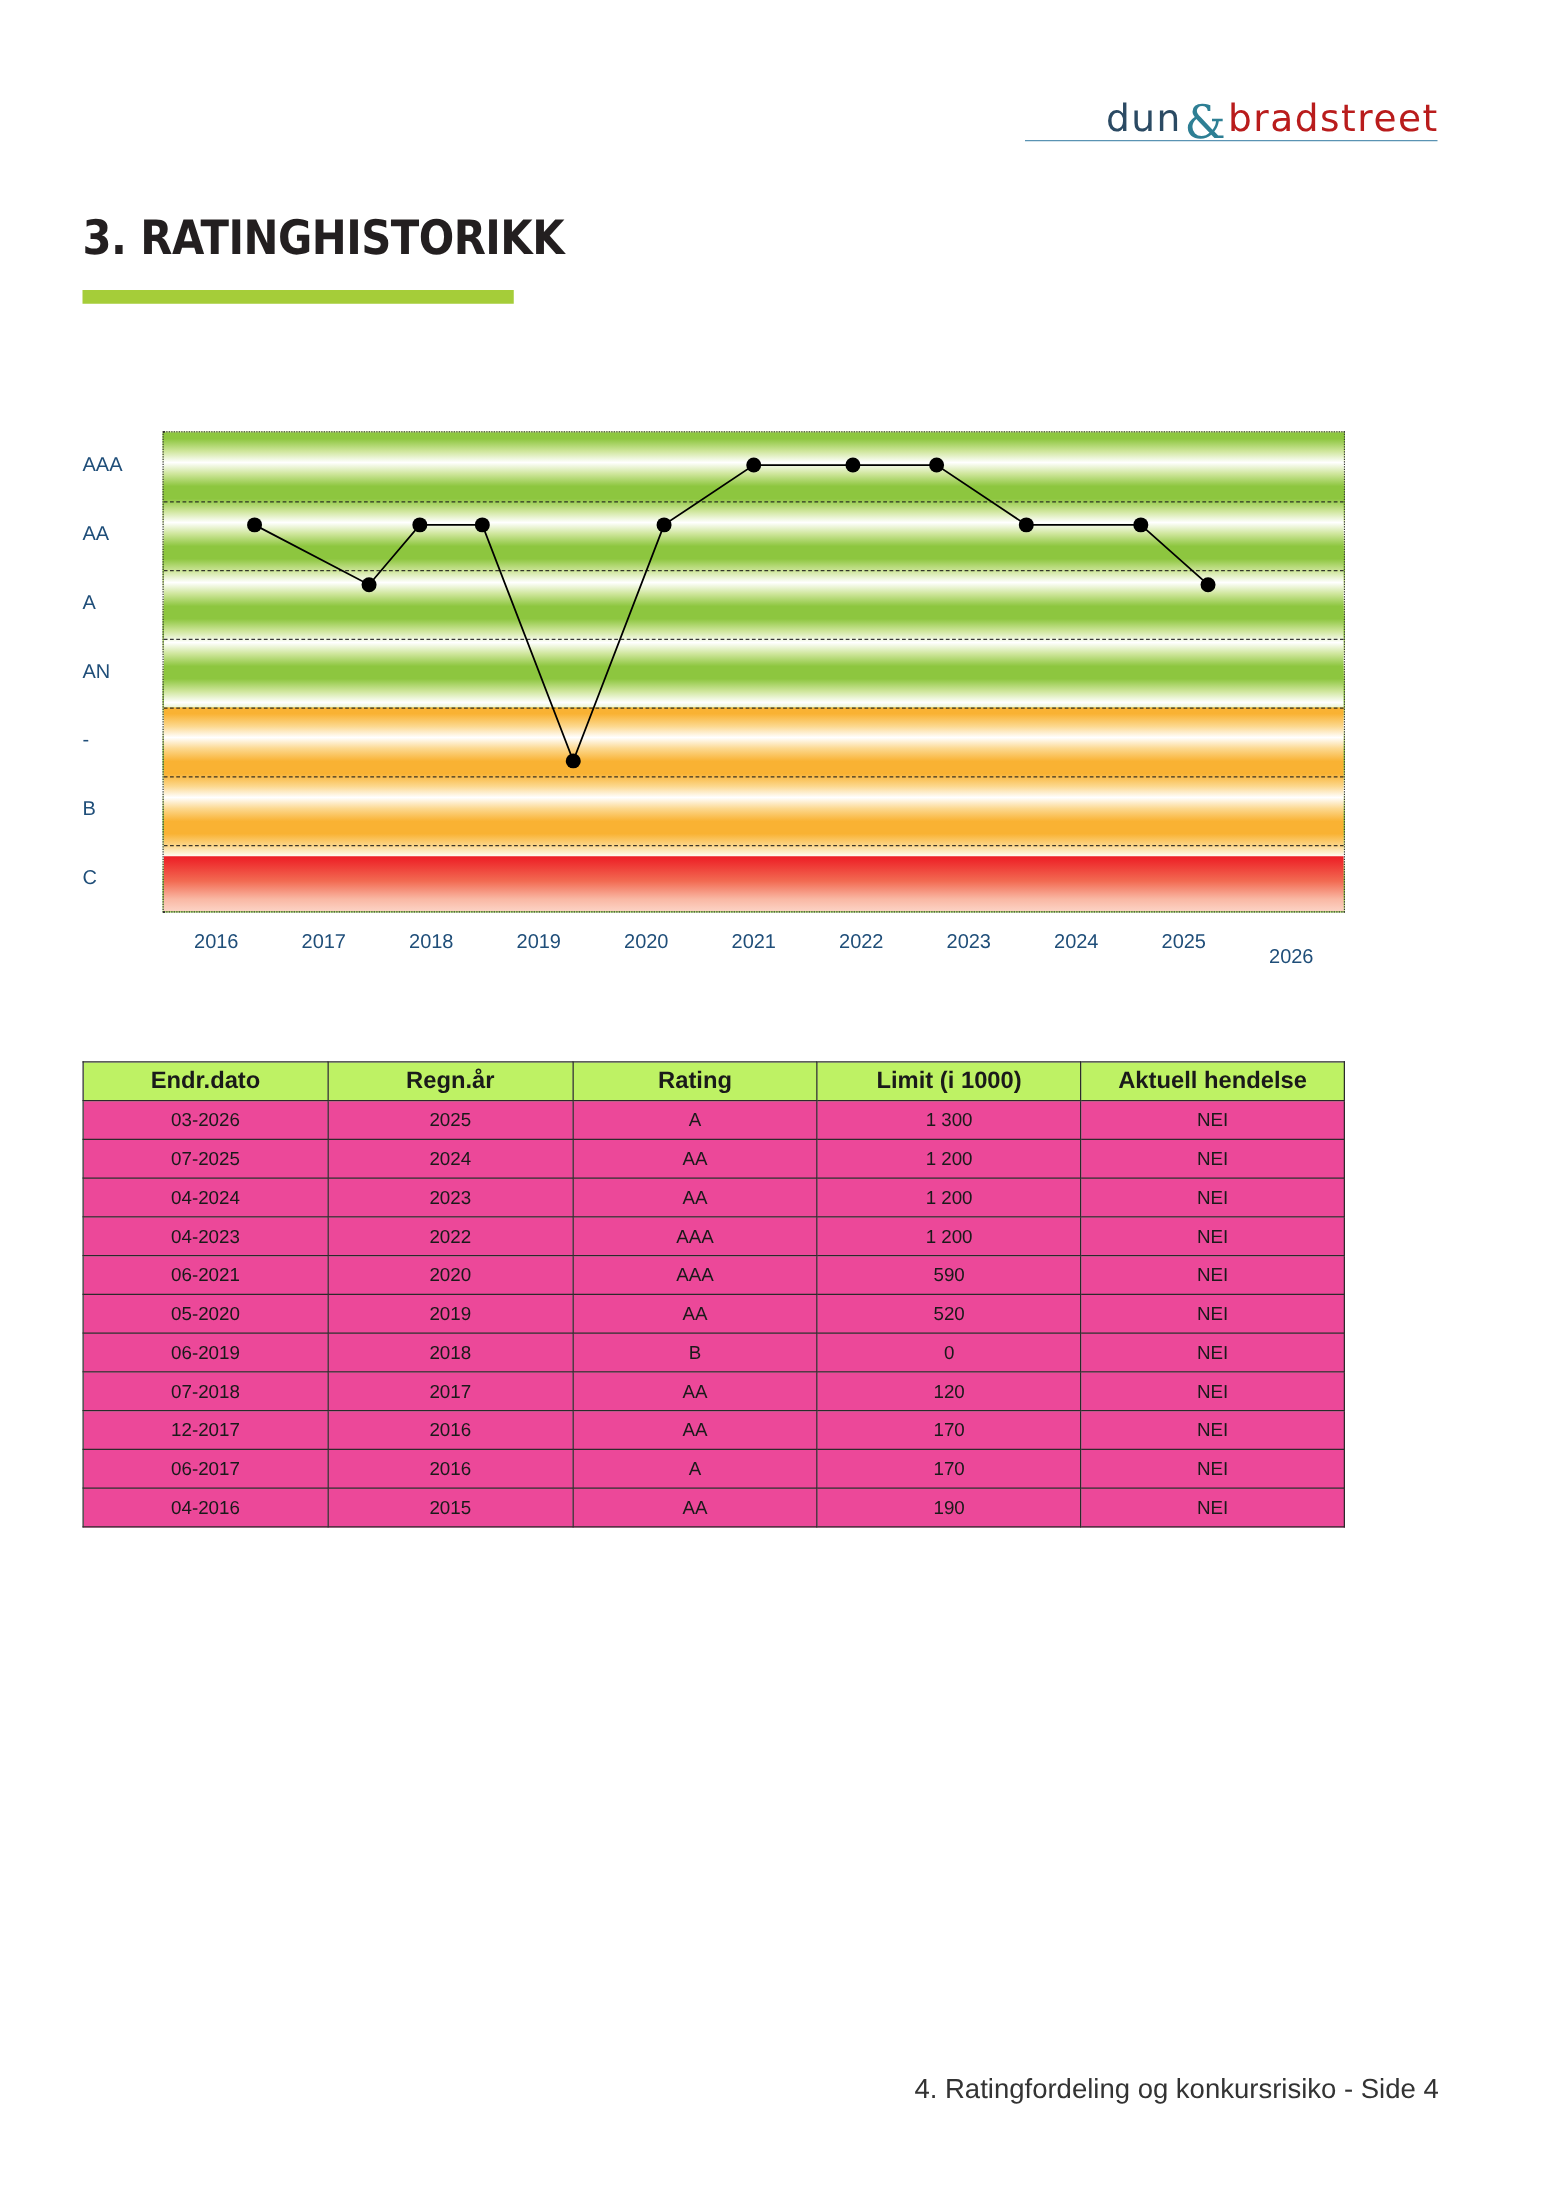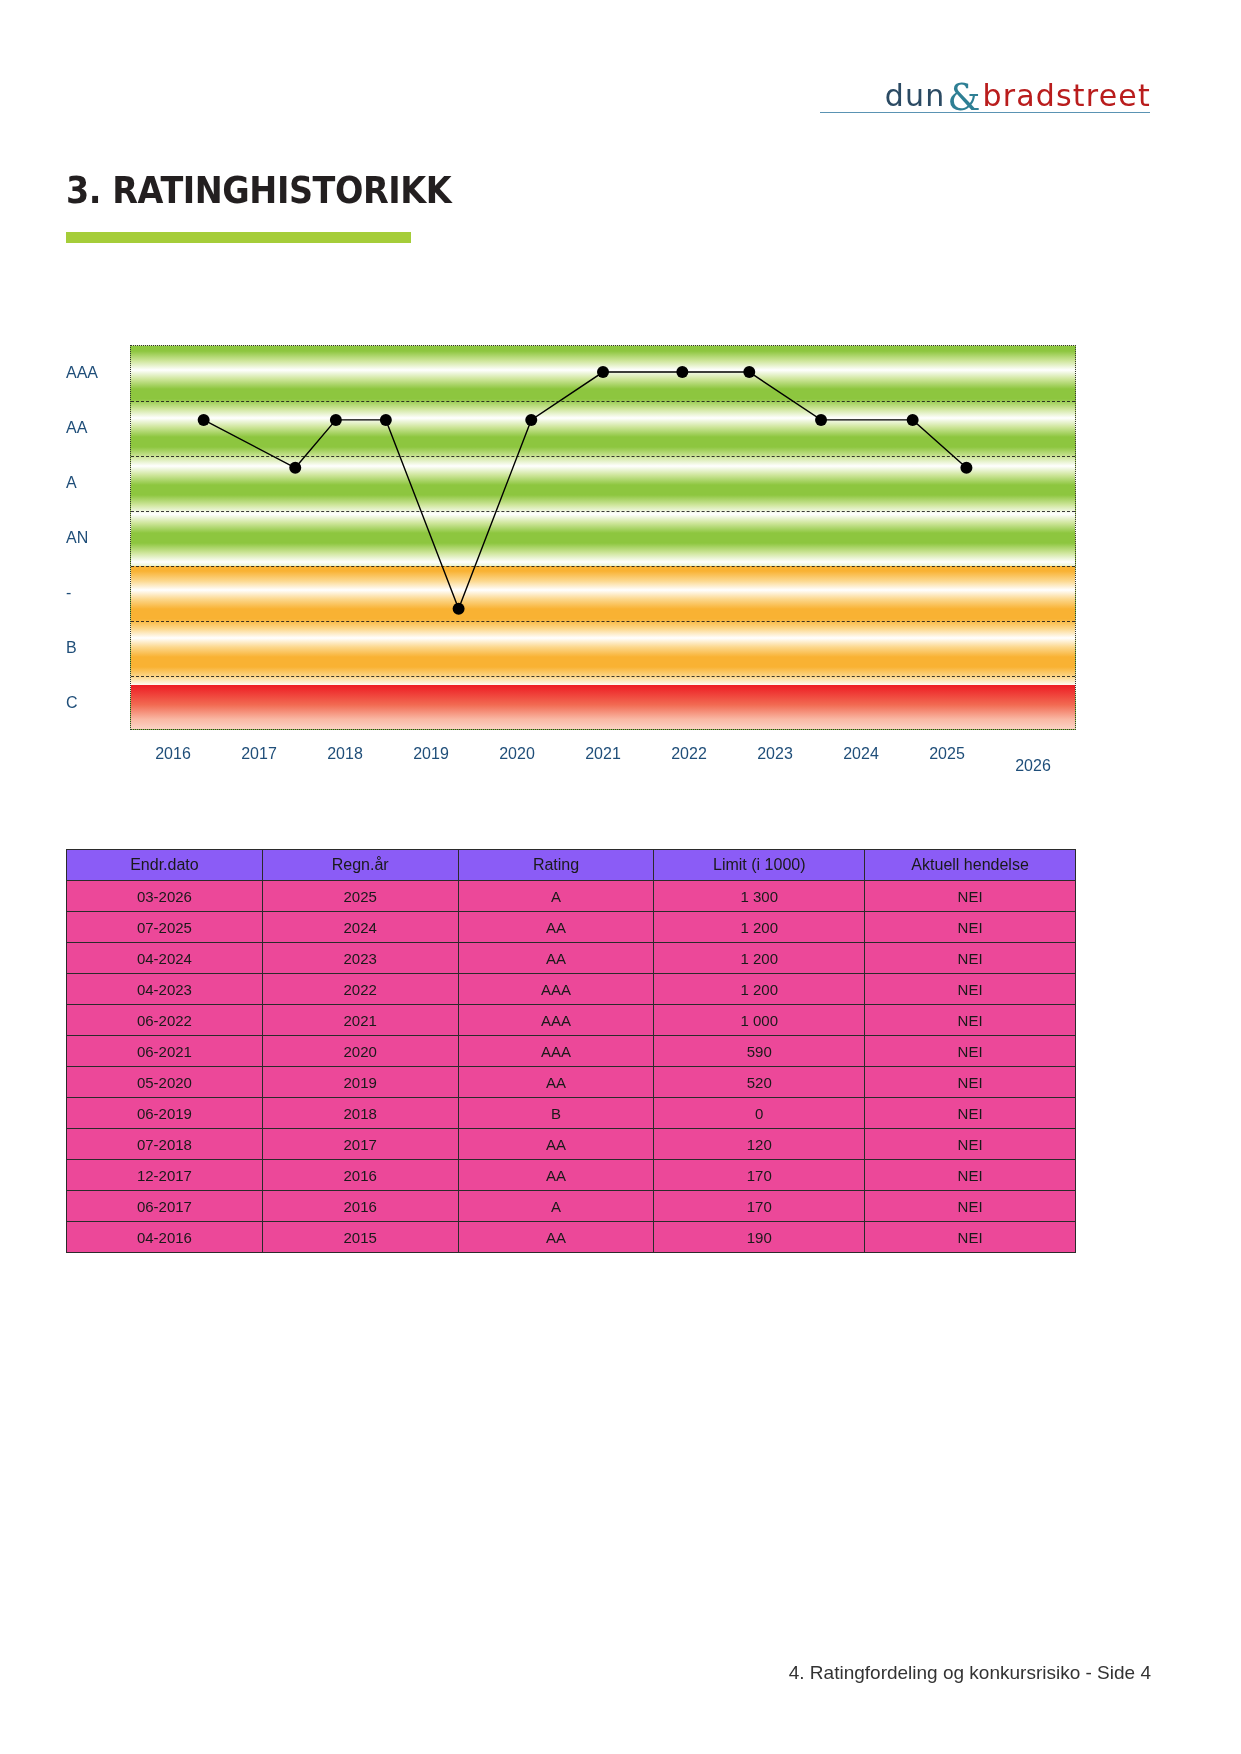--- a/index.html
+++ b/index.html
@@ -167,36 +167,36 @@
     font-size: 15px;
   }
   .history-table th, .history-table td {
     border: 1px solid #2b2b2b;
     text-align: center;
     height: 31px;
     padding: 0 4px;
     color: #1a1a1a;
   }
   .history-table th {
-    background: #8b5cf6;
-    font-weight: normal;
-    font-size: 16px;
+    background: #bef264;
+    font-weight: bold;
+    font-size: 19px;
   }
   .history-table td { background: #ec4899; font-size: 15px; }
   .col-0 { width: 196px; }
   .col-1 { width: 196px; }
   .col-2 { width: 196px; }
   .col-3 { width: 211px; }
   .col-4 { width: 211px; }
 
   
   .footer {
     position: absolute;
     bottom: 70px; right: 90px;
-    font-size: 19px;
+    font-size: 22px;
     color: #333;
   }
 </style>
 </head>
 <body>
 
 <div class="logo">
   <span class="lg-dun">dun</span><span class="lg-amp">&amp;</span><span class="lg-brad">bradstreet</span>
 </div>
 <div class="logo-underline"></div>
@@ -290,27 +290,20 @@
         <td class="col-4">NEI</td>
       </tr>
       <tr>
         <td class="col-0">04-2023</td>
         <td class="col-1">2022</td>
         <td class="col-2">AAA</td>
         <td class="col-3">1 200</td>
         <td class="col-4">NEI</td>
       </tr>
       <tr>
-        <td class="col-0">06-2022</td>
-        <td class="col-1">2021</td>
-        <td class="col-2">AAA</td>
-        <td class="col-3">1 000</td>
-        <td class="col-4">NEI</td>
-      </tr>
-      <tr>
         <td class="col-0">06-2021</td>
         <td class="col-1">2020</td>
         <td class="col-2">AAA</td>
         <td class="col-3">590</td>
         <td class="col-4">NEI</td>
       </tr>
       <tr>
         <td class="col-0">05-2020</td>
         <td class="col-1">2019</td>
         <td class="col-2">AA</td>

